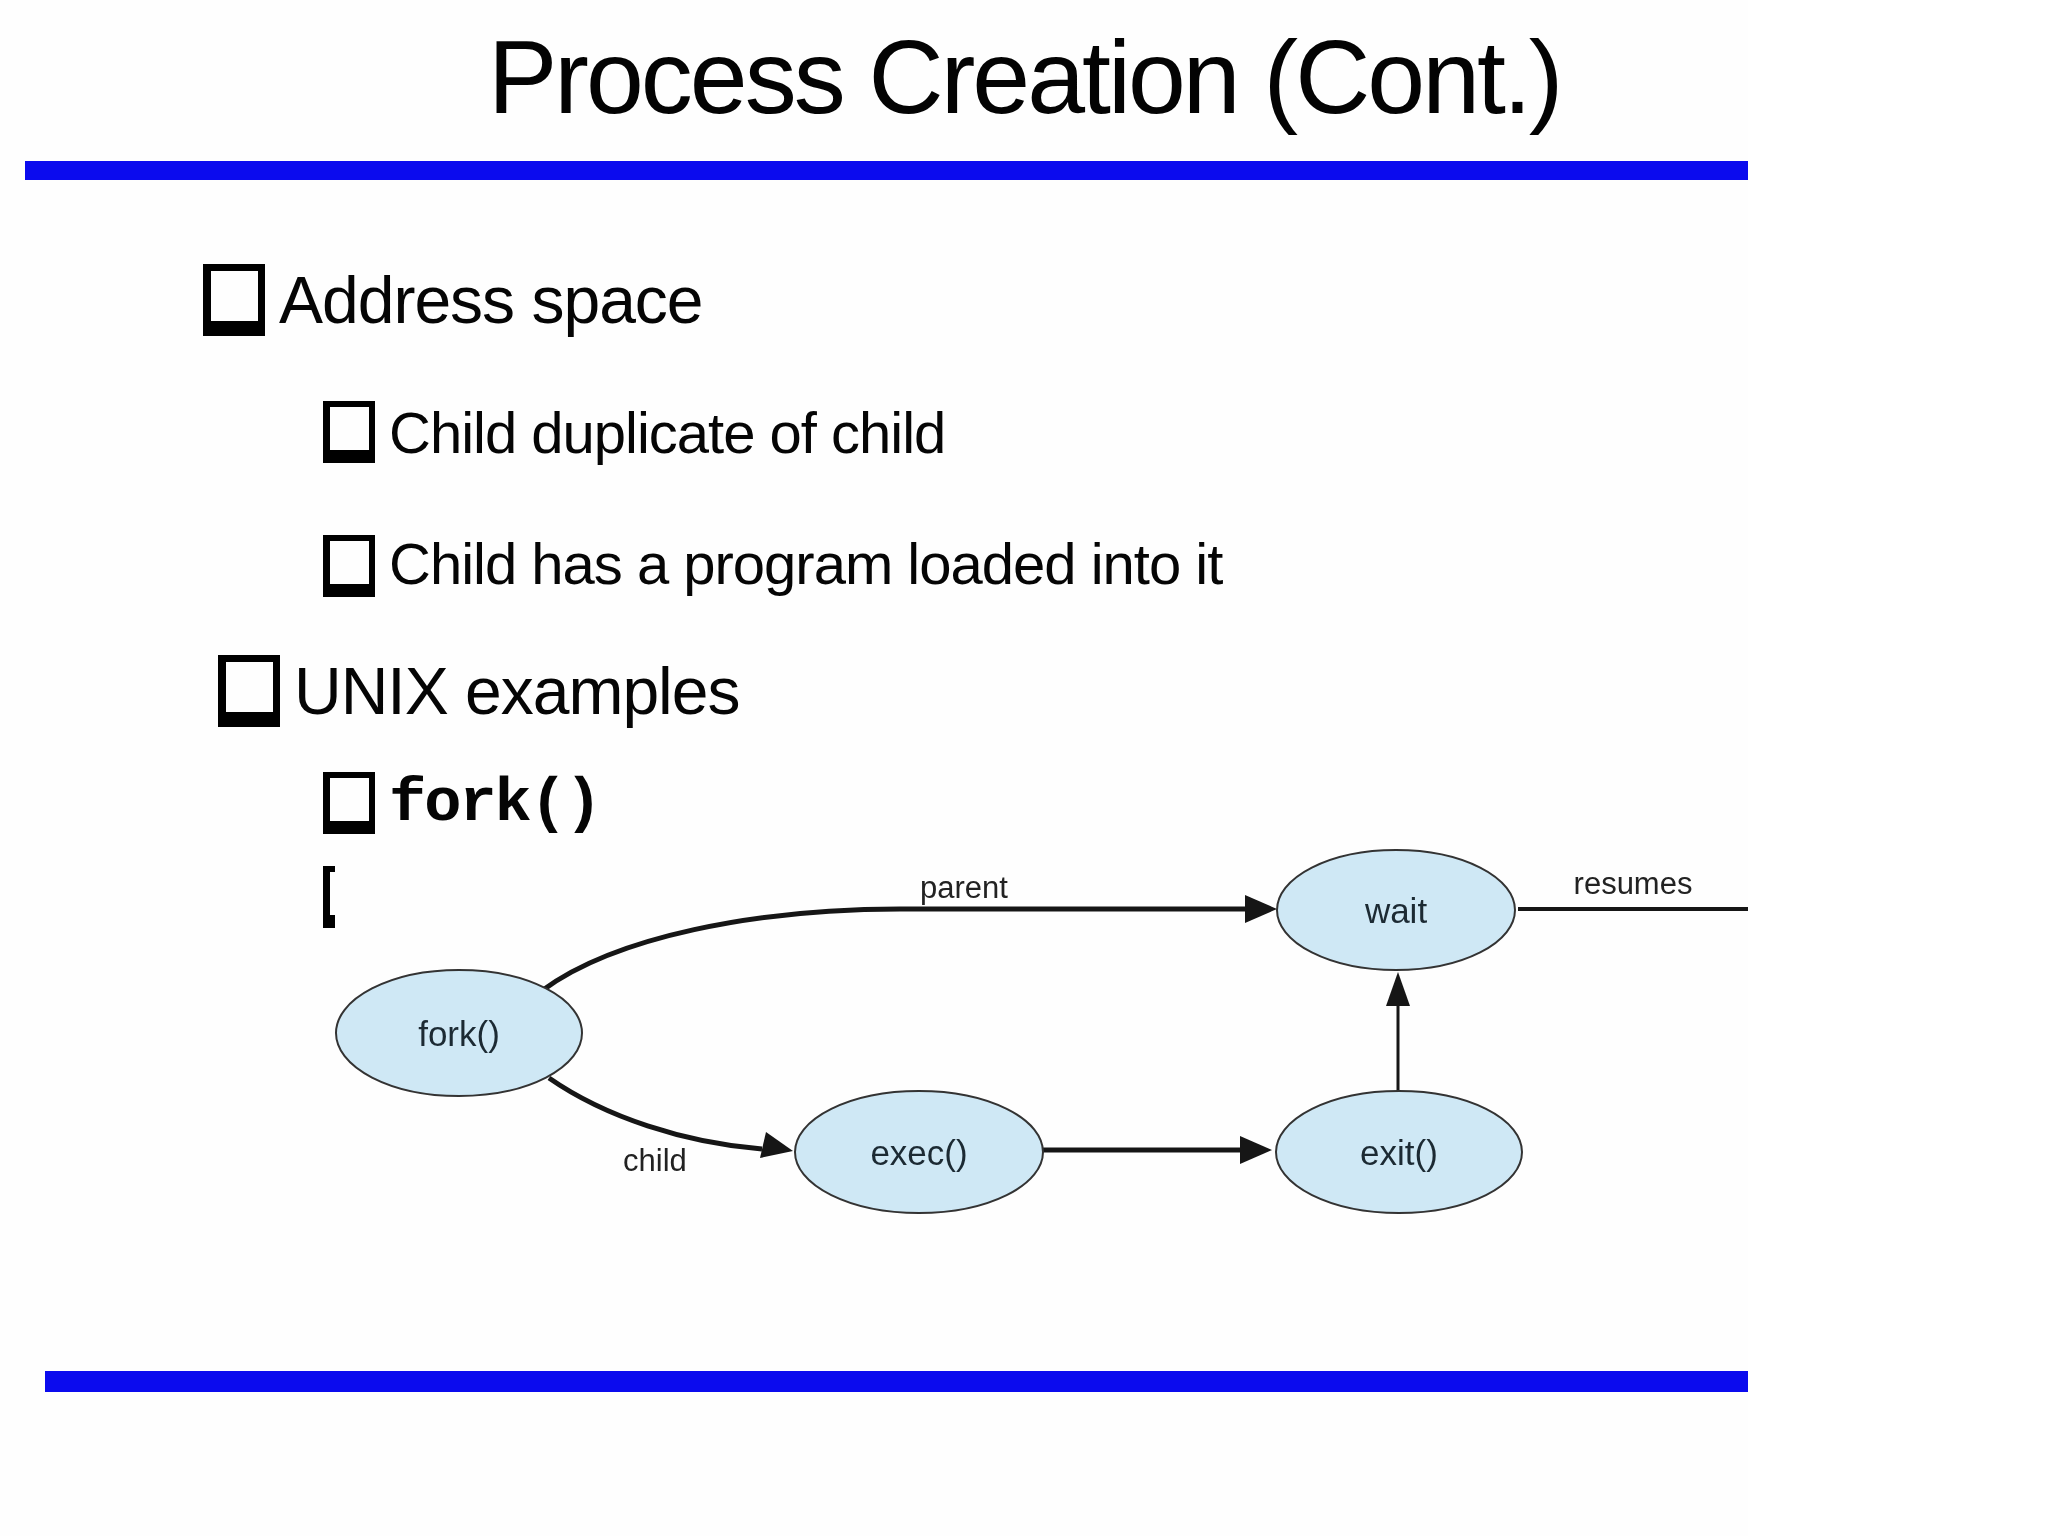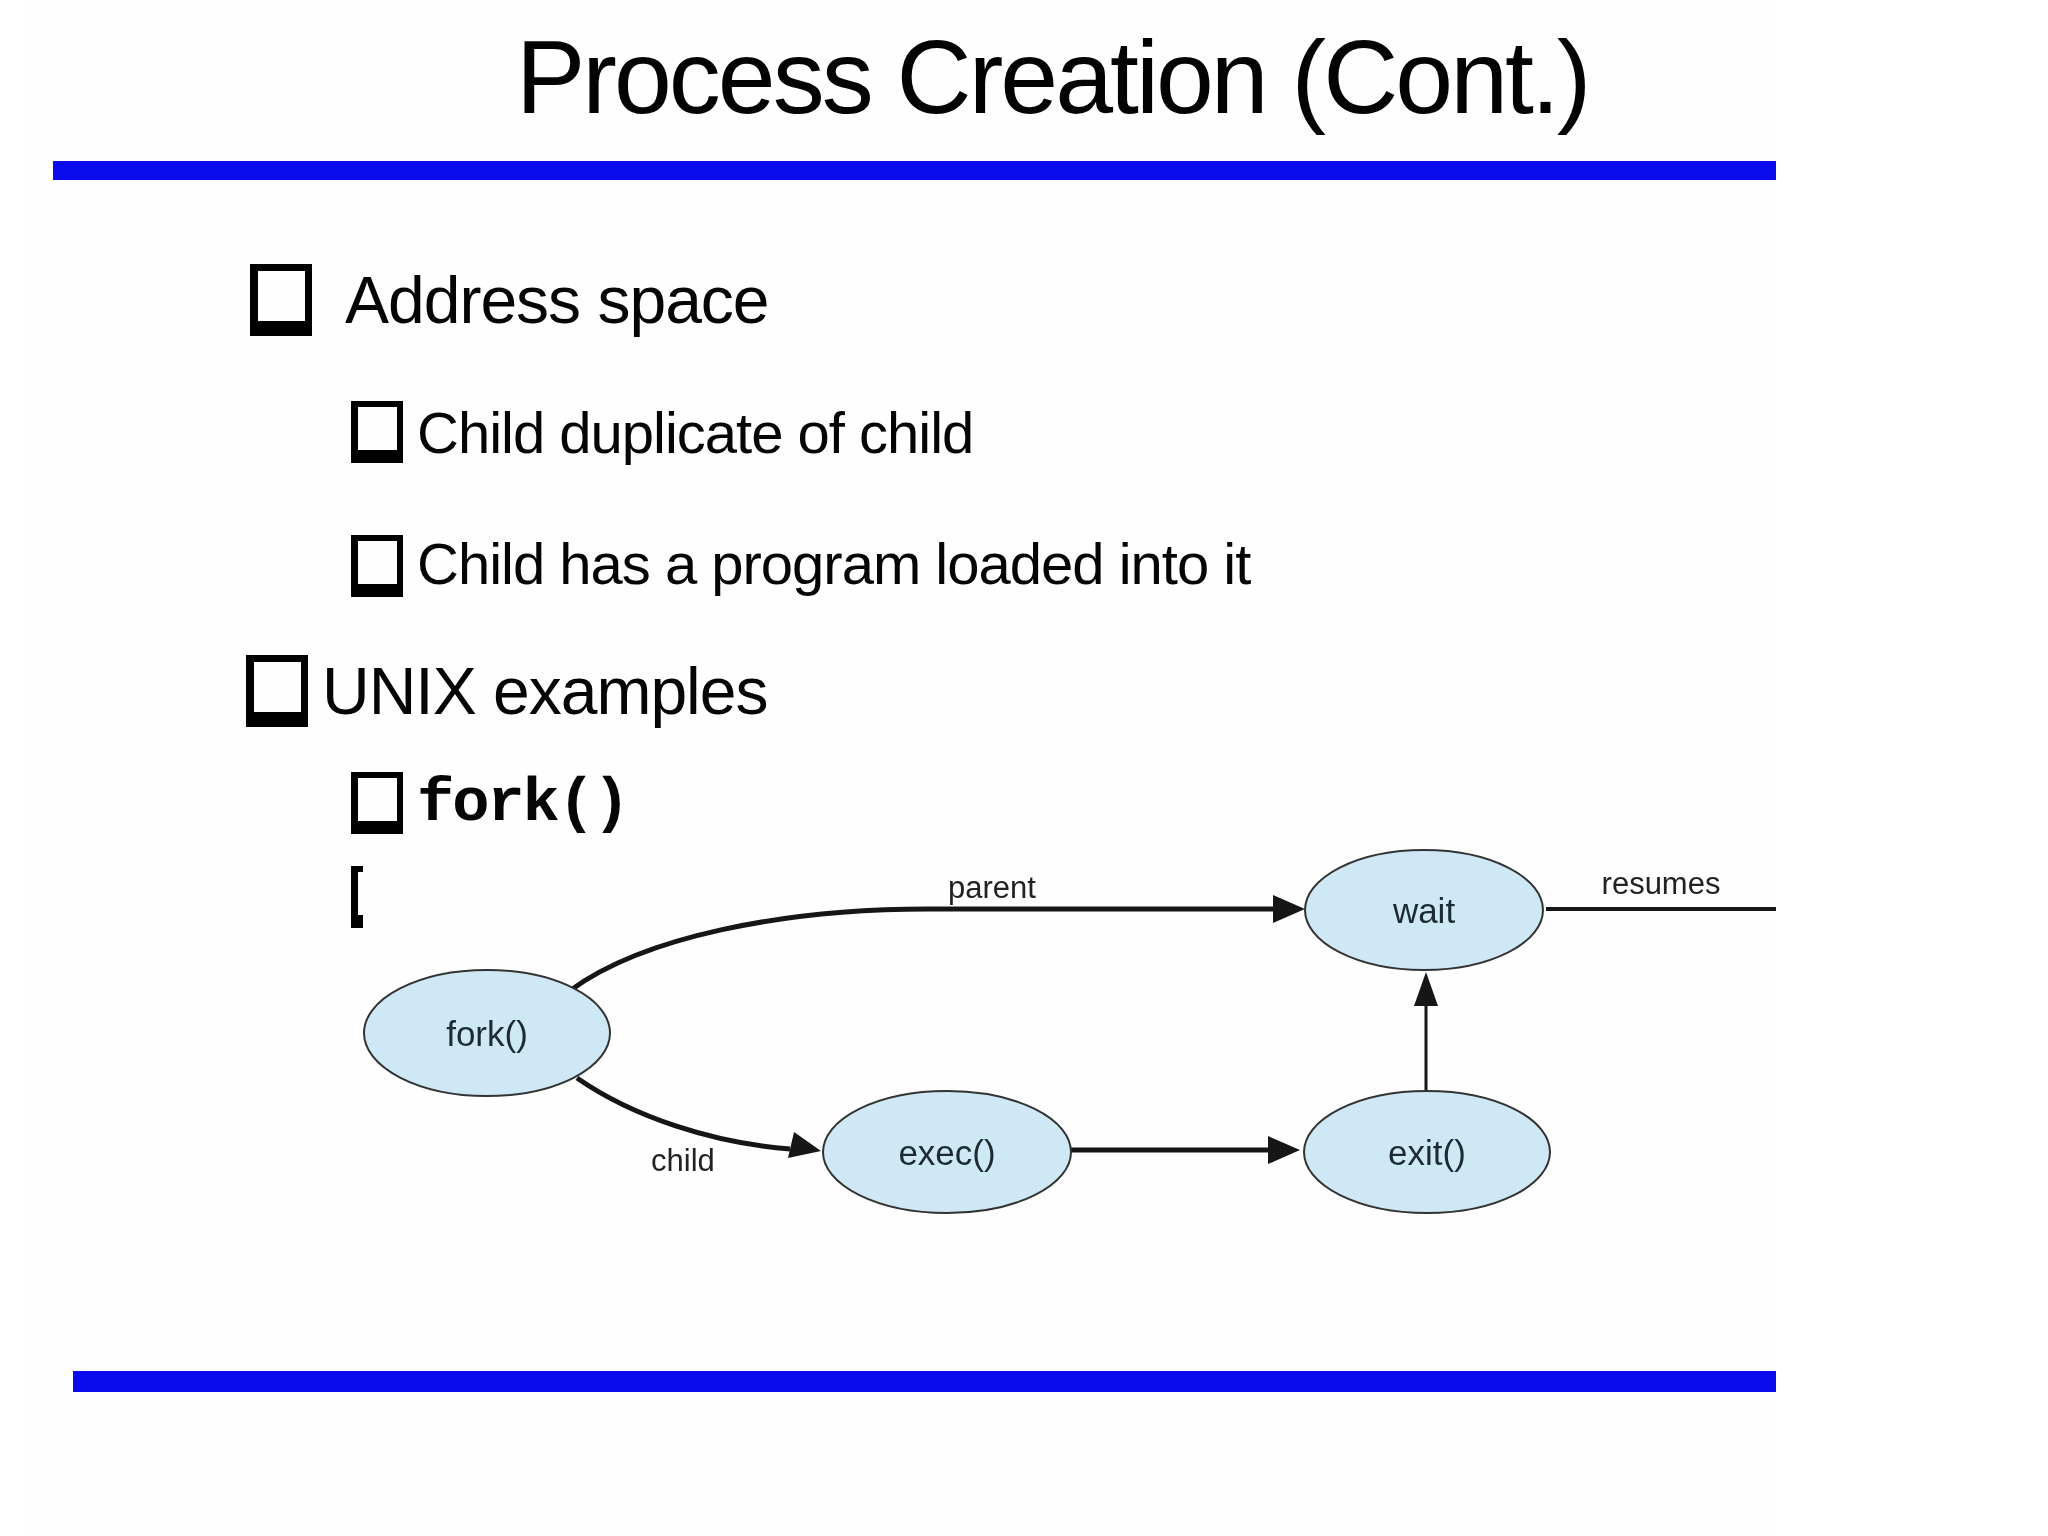--- a/index.html
+++ b/index.html
@@ -1,19 +1,19 @@
 <!DOCTYPE html>
 <html><head>
 <meta charset="utf-8">
 <style>
   html,body { margin:0; padding:0; background:#ffffff; }
   .slide {
     position:relative; width:1748px; height:1536px;
     background:#fefefe; overflow:hidden;
-    font-family:"Liberation Sans", sans-serif; color:#050505;margin-left:28px;
+    font-family:"Liberation Sans", sans-serif; color:#050505;
   }
   .title {
     position:absolute; left:488px; top:18px;
     font-size:104px; font-weight:400; letter-spacing:-3px;
     white-space:nowrap; color:#030303;
   }
   .rule { position:absolute; background:#0b0bee; }
   .rule-top    { left:25px;  top:161px;  width:1994px; height:19px; }
   .rule-bottom { left:45px;  top:1371px; width:1983px; height:21px; }
 
@@ -24,21 +24,21 @@
   .bullet {
     display:inline-block; box-sizing:border-box; background:#fefefe;
     border:7px solid #000; border-bottom-width:15px; border-left-width:8px;
   }
   .bullet-l1 { width:62px; height:72px; margin-right:14px; }
   .bullet-l2 { width:52px; height:62px; margin-right:14px; border-width:6px; border-bottom-width:13px; border-left-width:7px; }
   .code {
     font-family:"Liberation Mono", monospace; font-weight:bold;
     font-size:62px; margin-right:22px; letter-spacing:-2px;
   }
-  .row1 { left:222px; top:252px;gap:19px; }
+  .row1 { left:203px; top:252px; }
   .row2 { left:323px; top:384px; }
   .row3 { left:323px; top:501px;align-items:flex-end; }
   .row4 { left:218px; top:643px; }
   .row5 { left:323px; top:755px; }
   .row6 { left:323px; top:849px; }
 
   .diagram {
     position:absolute; left:335px; top:845px; width:1500px; height:445px;
     background:#fefefe; z-index:2;
   }

